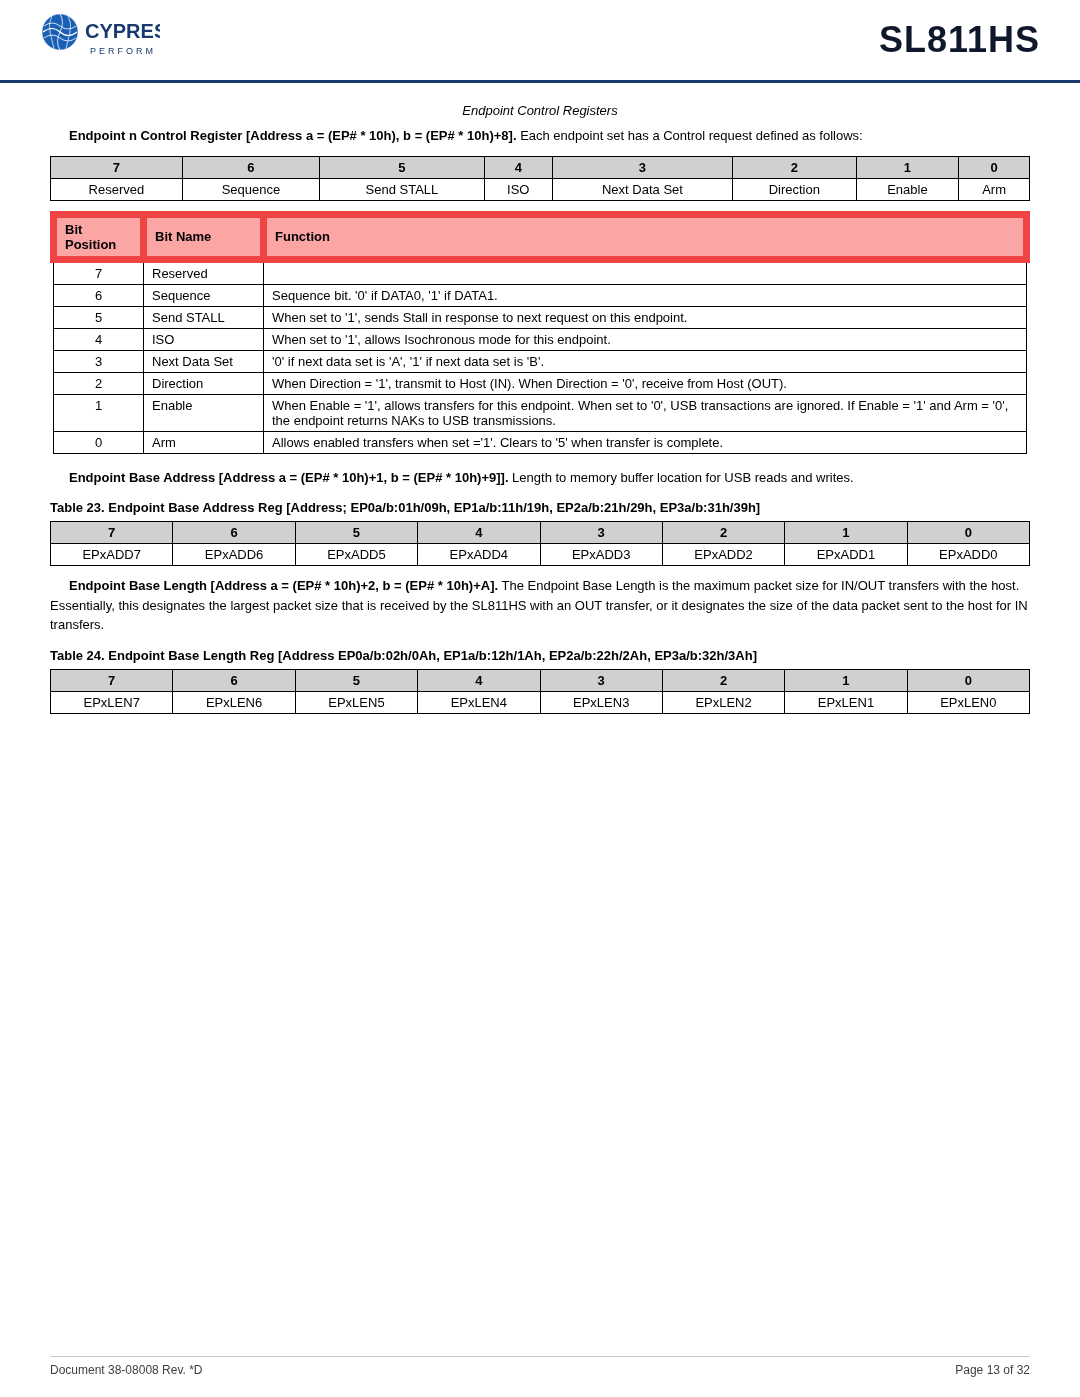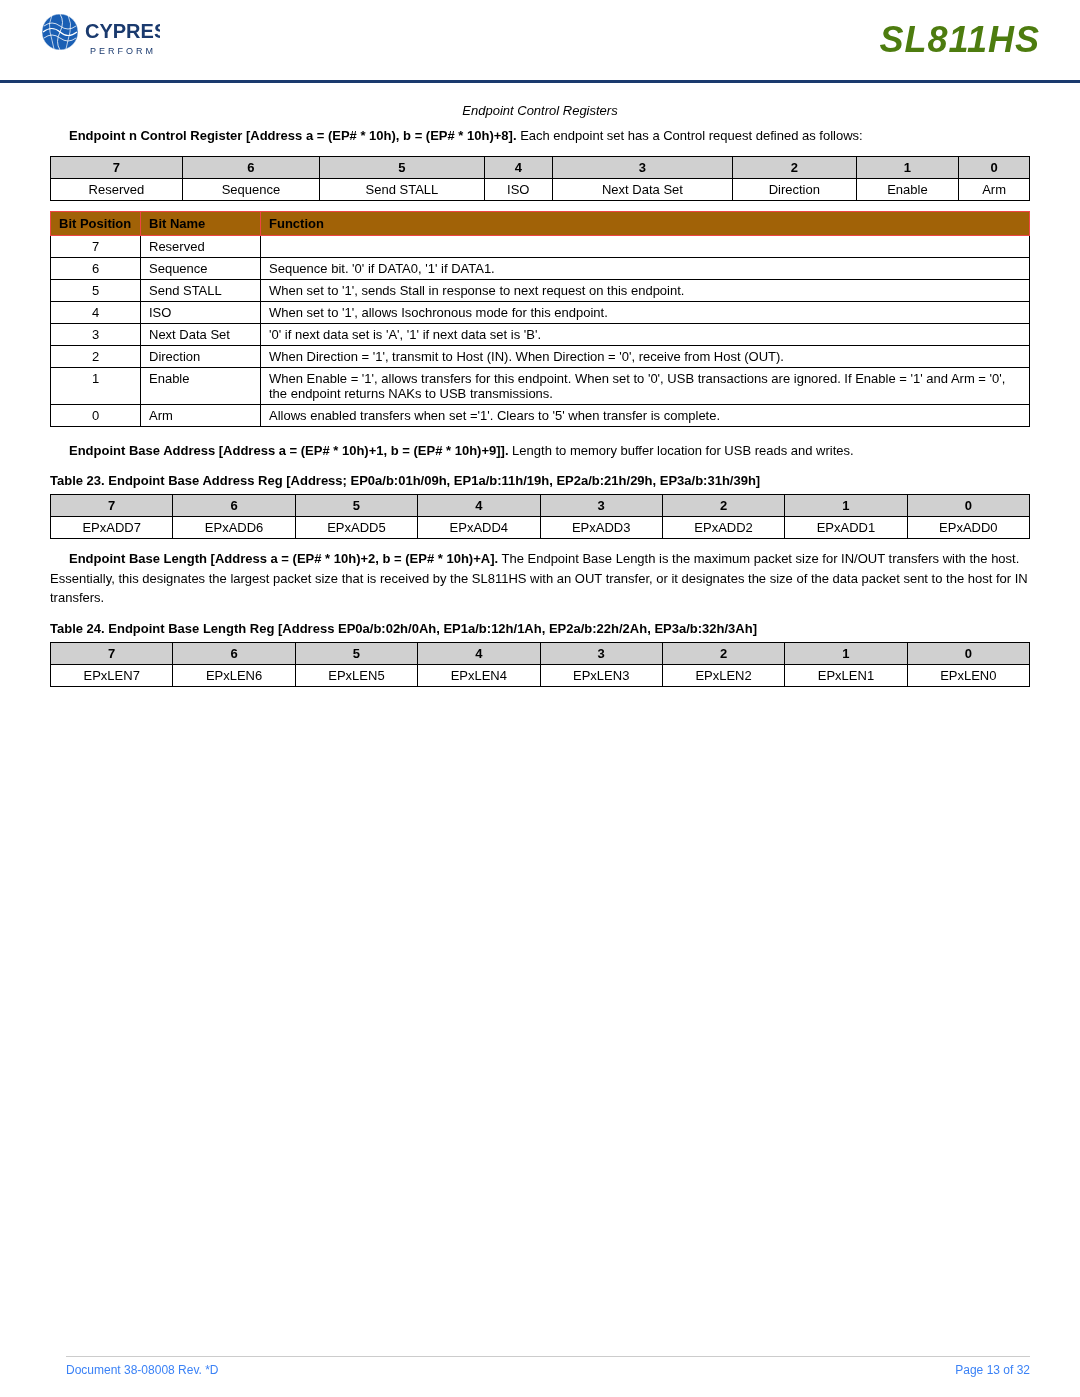--- a/index.html
+++ b/index.html
@@ -25,23 +25,22 @@
       display: flex;
       align-items: center;
     }
     .logo-svg {
       width: 130px;
       height: 60px;
     }
     .product-title {
       font-size: 36px;
       font-weight: bold;
-      color: #4d7c0f;
+      color: #0f172a;
       letter-spacing: 1px;
-      font-style: italic;
     }
 
     
     .content {
       padding: 20px 50px 40px 50px;
     }
 
     .section-title-italic {
       font-style: italic;
       font-size: 13px;
@@ -91,22 +90,22 @@
     }
 
     
     .bit-detail-table {
       width: 100%;
       border-collapse: collapse;
       margin-bottom: 14px;
       font-size: 13px;
     }
     .bit-detail-table th {
-      border: 1px solid #ef4444;
-      background: #a16207;
+      border: 7px solid #ef4444;
+      background: #fca5a5;
       font-weight: bold;
       padding: 4px 8px;
       text-align: left;
     }
     .bit-detail-table td {
       border: 1px solid #000;
       padding: 3px 8px;
       text-align: left;
       vertical-align: top;
     }
@@ -120,24 +119,23 @@
 
     
     .footer {
       position: absolute;
       bottom: 20px;
       left: 50px;
       right: 50px;
       display: flex;
       justify-content: space-between;
       font-size: 12px;
-      color: #3b82f6;
+      color: #404040;
       border-top: 1px solid #ccc;
       padding-top: 6px;
-      margin-left: 16px;
     }
   </style>
 </head>
 <body>
 
 <div class="header">
   <div class="logo-area">
 
     <svg class="logo-svg" viewBox="0 0 130 60" xmlns="http://www.w3.org/2000/svg">
 

